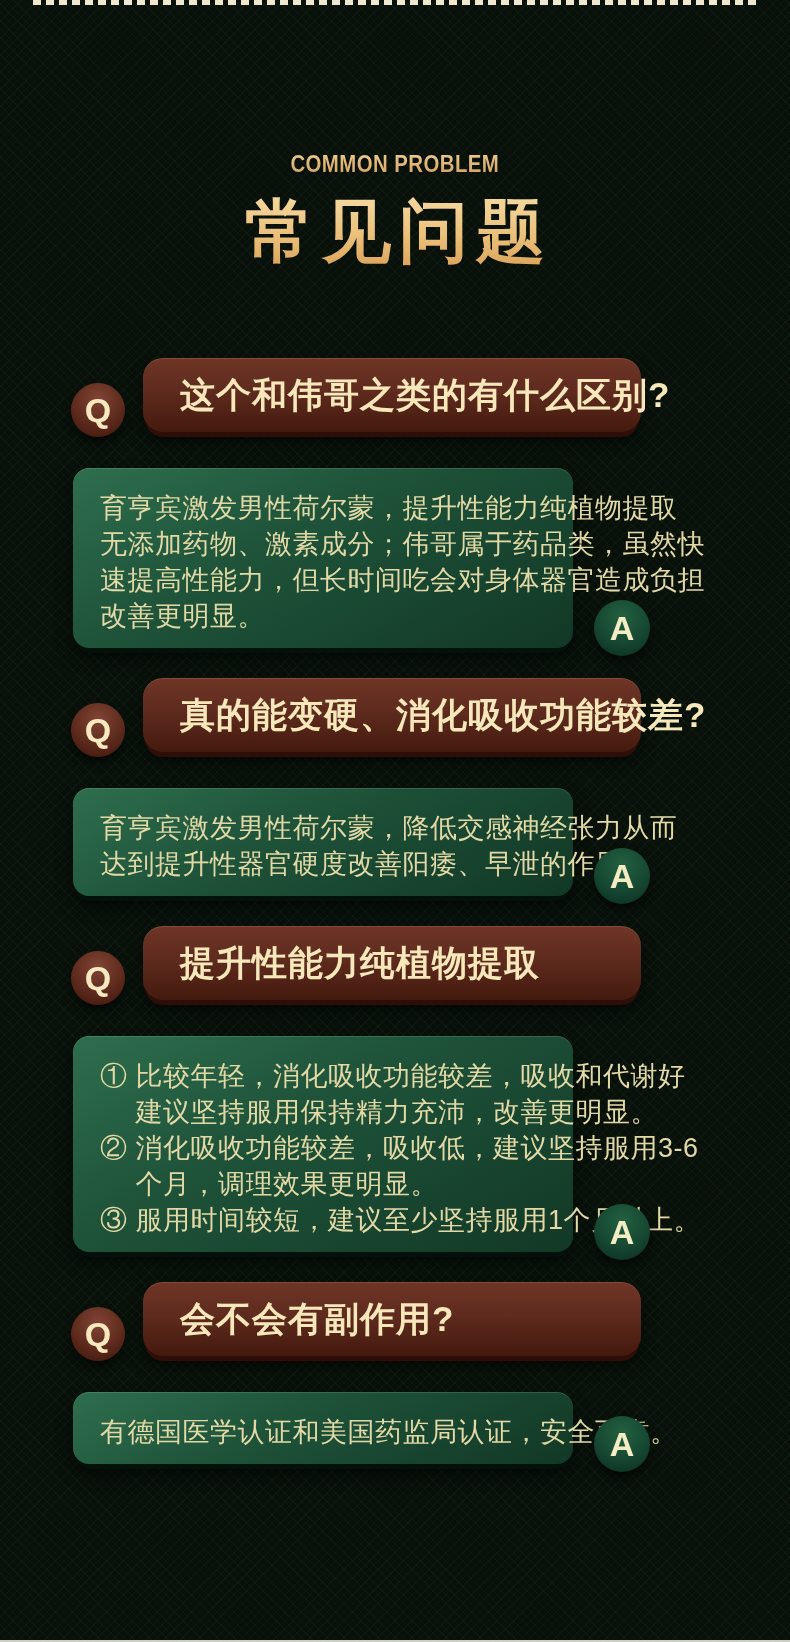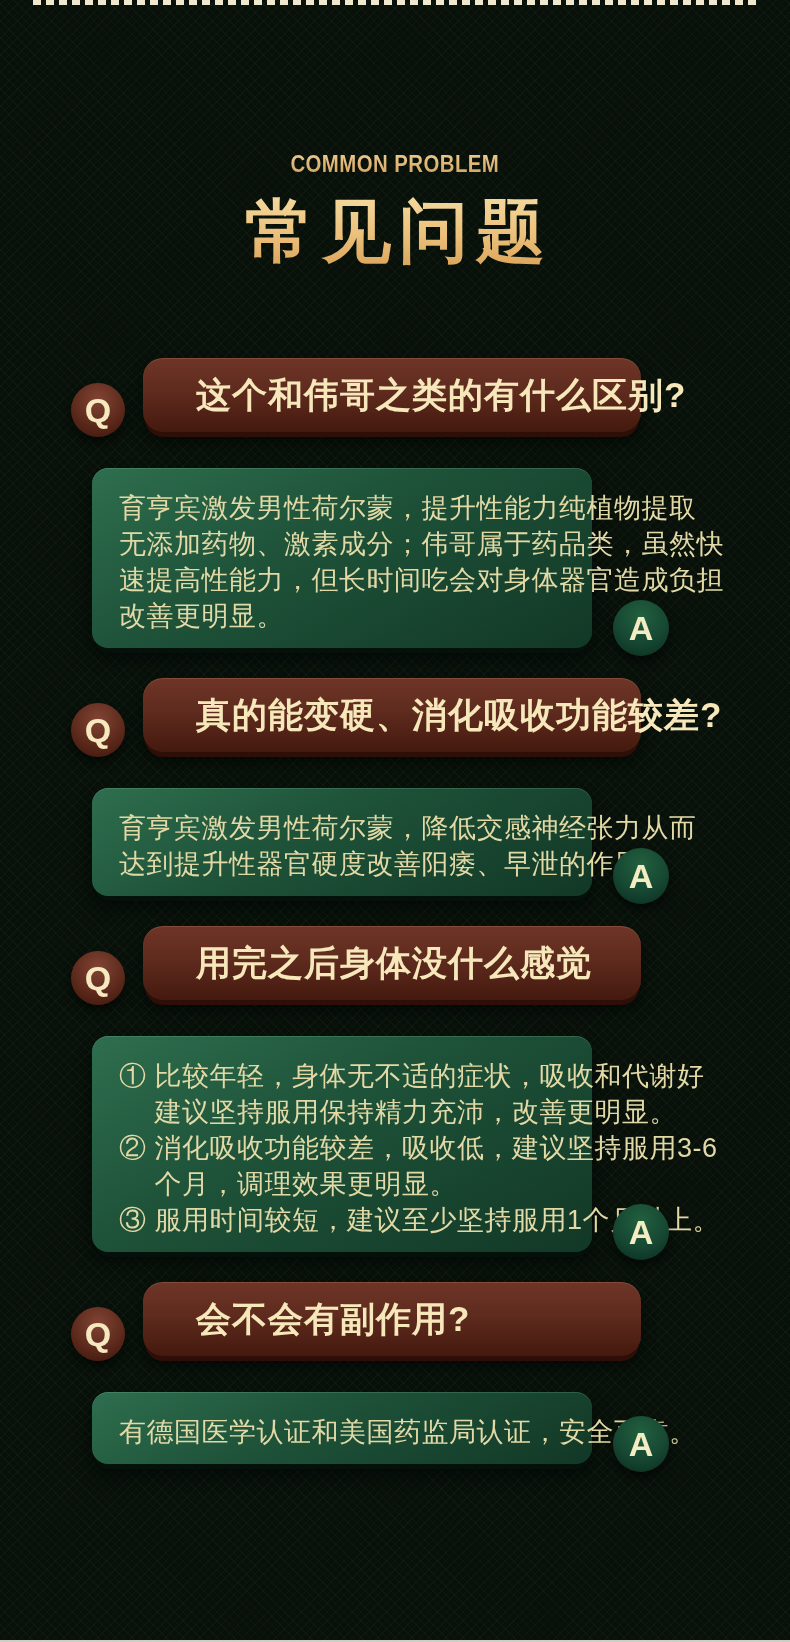--- a/index.html
+++ b/index.html
@@ -32,41 +32,41 @@
     margin-top:8px;
     font-size:69px;font-weight:bold;letter-spacing:8px;text-indent:8px;
     background:linear-gradient(180deg,#f7dfa8 0%,#eabf79 55%,#d69b51 100%);
     -webkit-background-clip:text;background-clip:text;
     -webkit-text-fill-color:transparent;
   }
   .qa-list{ margin-top:80px; }
   .q-row{ position:relative; margin-left:143px; width:498px; height:74px; }
   .q-bar{
     width:100%;height:100%;box-sizing:border-box;
-    display:flex;align-items:center;padding-left:53px;
+    display:flex;align-items:center;padding-left:37px;
     border-radius:20px;
     background:linear-gradient(180deg,#6f3527 0%,#5e2b1e 45%,#45190e 100%);
     box-shadow: inset 0 1px 0 rgba(255,210,160,0.14), 0 7px 0 -2px #2e0f08, 0 10px 14px rgba(0,0,0,0.55);
   }
   .q-text{
     font-size:35px;font-weight:bold;color:#f6e8bb;letter-spacing:1px;
     white-space:nowrap;
   }
   .badge{
     border-radius:50%;
     display:flex;align-items:center;justify-content:center;
     font-weight:bold;font-size:34px;
     box-shadow:0 6px 10px rgba(0,0,0,0.55);
   }
   .q-badge{
     position:absolute;left:-72px;top:25px;width:54px;height:54px;
     background:radial-gradient(circle at 50% 30%, #814434 0%, #5d2a1c 55%, #3c1409 100%);
     color:#f6e9c0;
   }
-  .a-row{ position:relative; margin:36px 0 30px 92px; width:465px; }
+  .a-row{ position:relative; margin:36px 0 30px 73px; width:465px; }
   .a-box{
     box-sizing:border-box;width:500px;
     border-radius:16px;
     padding:22px 26px 14px 27px;
     background:linear-gradient(150deg,#2e6e4e 0%,#1e5239 42%,#123826 100%);
     box-shadow: inset 0 1px 0 rgba(160,230,190,0.18), 0 8px 0 -3px #04100a, 0 10px 16px rgba(0,0,0,0.55);
   }
   .ans-line{
     font-size:27px;line-height:36px;color:#e2d9a6;letter-spacing:0.5px;
     white-space:pre;
@@ -131,26 +131,26 @@
       </div>
     </div>
   </div>
 
   <div class="qa-block">
     <div class="q-row">
       <div class="badge q-badge">
         <span>Q</span>
       </div>
       <div class="q-bar">
-        <span class="q-text">用完之后身体没什么感觉</span>
+        <span class="q-text">提升性能力纯植物提取</span>
       </div>
     </div>
     <div class="a-row">
       <div class="a-box">
-          <div class="ans-line">① 比较年轻，身体无不适的症状，吸收和代谢好</div>
+          <div class="ans-line">① 比较年轻，消化吸收功能较差，吸收和代谢好</div>
           <div class="ans-line">　 建议坚持服用保持精力充沛，改善更明显。</div>
           <div class="ans-line">② 消化吸收功能较差，吸收低，建议坚持服用3-6</div>
           <div class="ans-line">　 个月，调理效果更明显。</div>
           <div class="ans-line">③ 服用时间较短，建议至少坚持服用1个月以上。</div>
         </div>
       <div class="badge a-badge">
         <span>A</span>
       </div>
     </div>
   </div>

